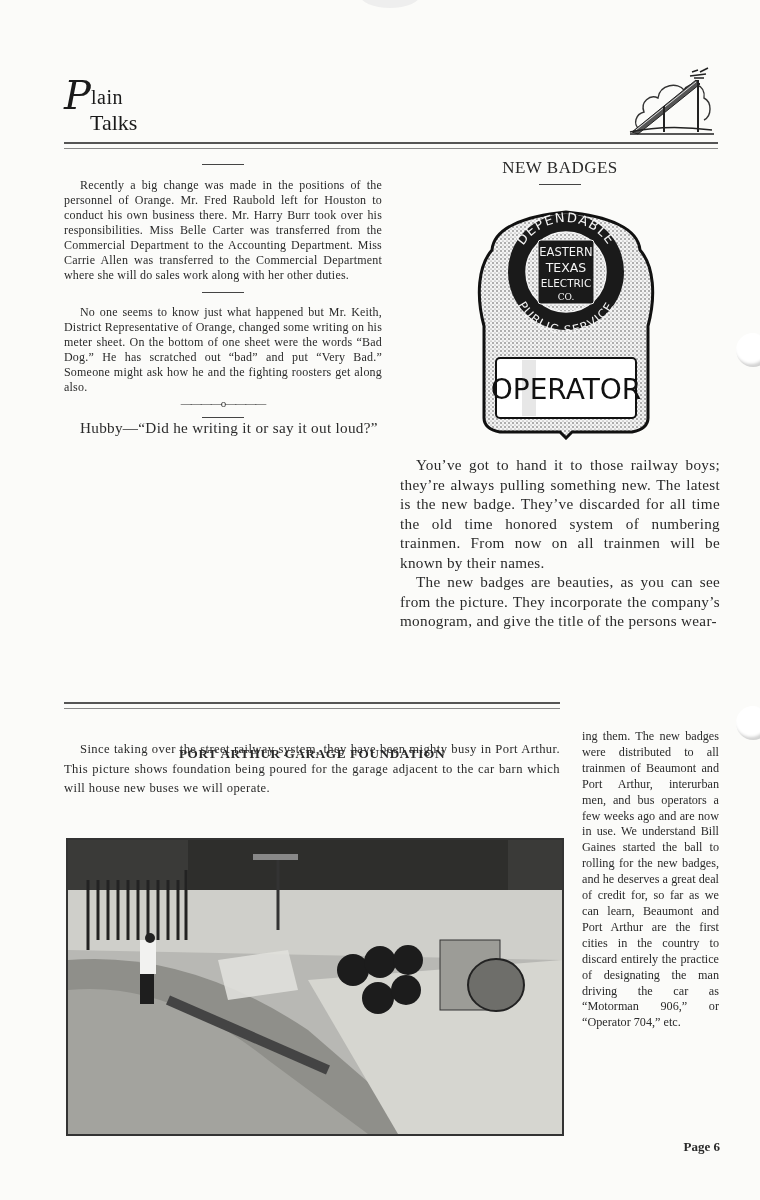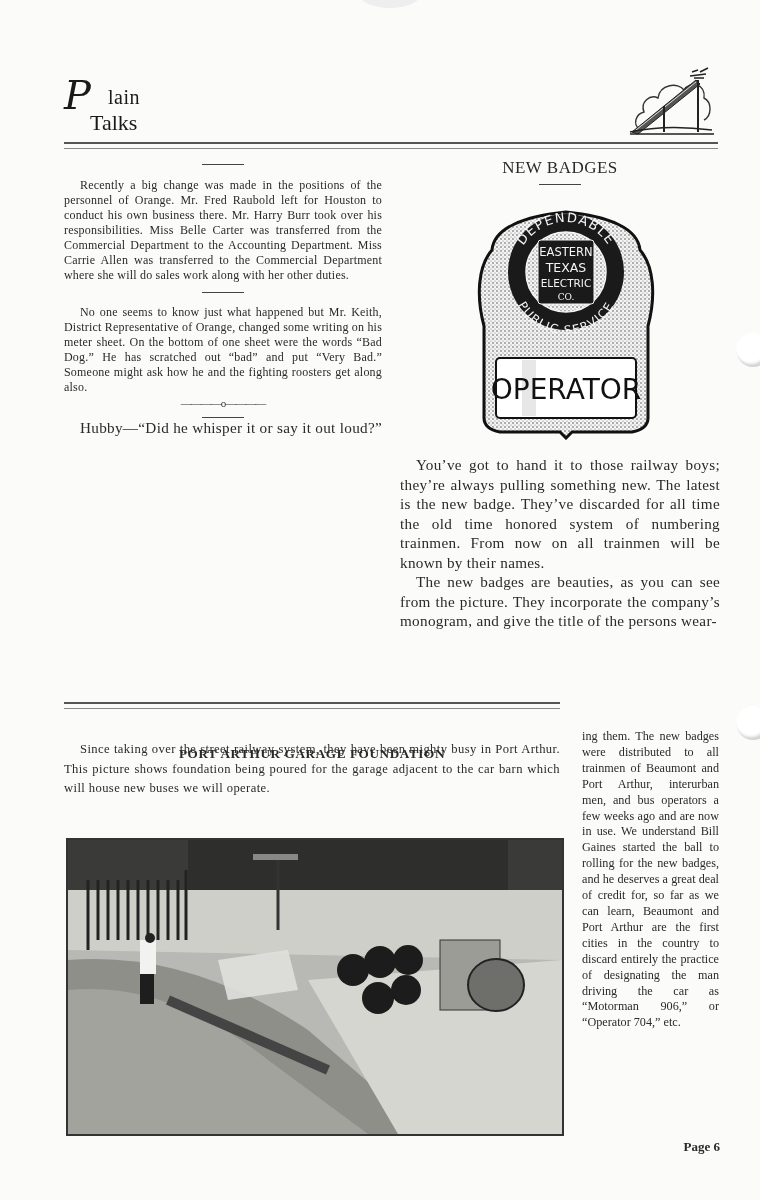--- a/index.html
+++ b/index.html
@@ -2,21 +2,21 @@
 <html><head>
 <meta charset="utf-8">
 <style>
   html,body{margin:0;padding:0;}
   body{width:760px;height:1200px;background:#fbfbf9;position:relative;overflow:hidden;
        font-family:"Liberation Serif","DejaVu Serif",serif;color:#2a2a2a;}
   .abs{position:absolute;}
   
   .logo{left:64px;top:78px;width:90px;height:62px;}
   .logo .p{position:absolute;left:0;top:-6px;font-size:40px;font-style:italic;font-family:"DejaVu Serif",serif;color:#1a1a1a;}
-  .logo .l1{position:absolute;left:44px;top:8px;font-size:20px;letter-spacing:0.5px;color:#1a1a1a;}
+  .logo .l1{position:absolute;left:27px;top:8px;font-size:20px;letter-spacing:0.5px;color:#1a1a1a;}
   .logo .l2{position:absolute;left:26px;top:32px;font-size:22px;color:#1a1a1a;}
   .header-art{left:626px;top:66px;width:90px;height:72px;}
   .rule-double{height:4px;border-top:2px solid #555;border-bottom:1px solid #888;}
   .head-rule{left:64px;top:142px;width:654px;}
   
   h2{margin:0;font-weight:normal;font-size:17px;letter-spacing:0.5px;text-align:center;color:#2a2a2a;}
   .short-rule{width:42px;height:0;border-top:1.5px solid #444;margin:6px auto 0;}
   .col-left{left:64px;width:318px;}
   .col-right{left:400px;width:320px;}
   p{margin:0;text-align:justify;}
@@ -60,21 +60,21 @@
 
 <div class="abs rule-double head-rule"></div>
 
 <div class="abs col-left" style="top:158px;">
   <div class="short-rule"></div>
   <p class="small indent" style="margin-top:13px;">Recently a big change was made in the positions of the personnel of Orange. Mr. Fred Raubold left for Houston to conduct his own business there. Mr. Harry Burr took over his responsibilities. Miss Belle Carter was transferred from the Commercial Department to the Accounting Department. Miss Carrie Allen was transferred to the Commercial Department where she will do sales work along with her other duties.</p>
   <div class="short-rule" style="margin-top:9px;margin-bottom:12px;"></div>
   <p class="small indent">No one seems to know just what happened but Mr. Keith, District Representative of Orange, changed some writing on his meter sheet. On the bottom of one sheet were the words “Bad Dog.” He has scratched out “bad” and put “Very Bad.” Someone might ask how he and the fighting roosters get along also.</p>
   <div class="sep-o">————o————</div>
   <div class="short-rule" style="margin-top:8px;"></div>
-  <p class="large indent">Hubby—“Did he whisper it or say it out loud?”</p>
+  <p class="large indent">Hubby—“Did he writing it or say it out loud?”</p>
 </div>
 
 <div class="abs col-right" style="top:158px;">
   <h2>NEW BADGES</h2>
   <div class="short-rule"></div>
 </div>
 
 <div class="abs badge-wrap">
   <svg width="188" height="234" viewBox="0 0 188 234">
     <defs>

